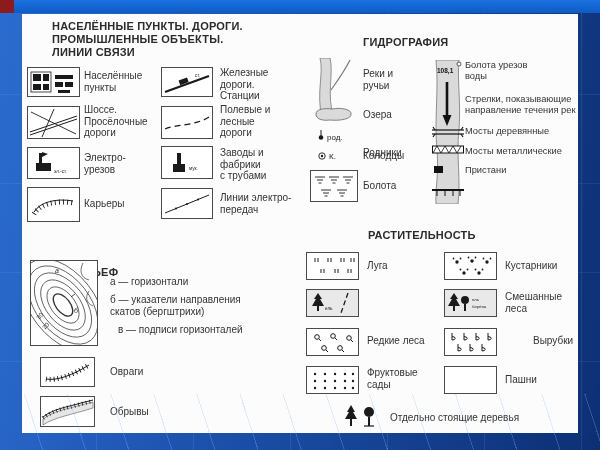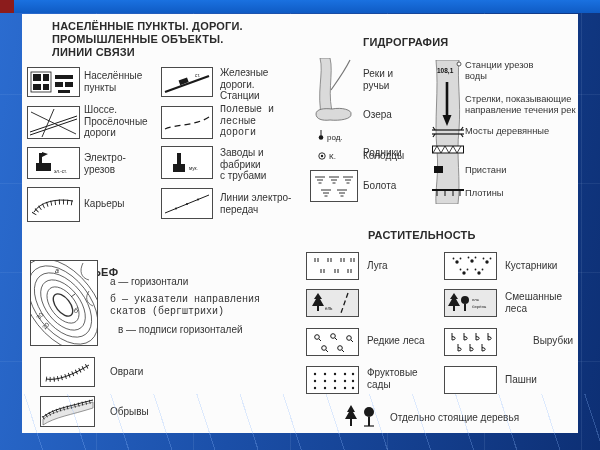--- a/index.html
+++ b/index.html
@@ -98,21 +98,21 @@
     </div>
     <div class="abs lbl" style="left:198px;top:53px;">Железные
 дороги.
 Станции</div>
 
     <div class="box" style="left:139px;top:92px;width:52px;height:33px;">
       <svg width="50" height="31" viewBox="0 0 50 31">
         <path d="M3,22 C15,17 33,19 47,10" fill="none" stroke="#1a1a1a" stroke-width="1.3" stroke-dasharray="6,4"></path>
       </svg>
     </div>
-    <div class="abs lbl" style="left:198px;top:90px;font-family:Liberation Mono, monospace;">Полевые и
+    <div class="abs lbl" style="left:198px;top:90px;">Полевые и
 лесные
 дороги</div>
 
     <div class="box" style="left:139px;top:132px;width:52px;height:33px;">
       <svg width="50" height="31" viewBox="0 0 50 31">
         <rect x="15" y="6" width="4" height="11" fill="#1a1a1a"></rect>
         <polygon points="11,17 23,17 23,25 11,25" fill="#1a1a1a"></polygon>
         <text x="27" y="23" font-size="4.6" fill="#1a1a1a">мук.</text>
       </svg>
     </div>
@@ -146,21 +146,21 @@
         <path d="M52,2 C48,10 50,17 58,19" fill="none" stroke="#333" stroke-width="0.7"></path>
         <path d="M58,30 C54,36 55,42 62,45" fill="none" stroke="#333" stroke-width="0.7"></path>
         <line x1="40" y1="36" x2="44" y2="33" stroke="#333" stroke-width="0.9"></line>
         <text x="24" y="12" font-size="7" font-style="italic" fill="#222">а</text>
         <text x="43" y="52" font-size="7" font-style="italic" fill="#222">б</text>
         <text x="6" y="58" font-size="6" fill="#222" transform="rotate(-52 8 56)">30</text>
         <text x="12" y="68" font-size="6" fill="#222" transform="rotate(-52 14 66)">20</text>
       </svg>
     </div>
     <div class="abs lbl" style="left:88px;top:262px;">а — горизонтали</div>
-    <div class="abs lbl" style="left:88px;top:280px;font-family:Liberation Mono, monospace;">б — указатели направления
+    <div class="abs lbl" style="left:88px;top:280px;">б — указатели направления
 скатов (бергштрихи)</div>
     <div class="abs lbl" style="left:96px;top:310px;">в — подписи горизонталей</div>
 
     <div class="box" style="left:18px;top:343px;width:55px;height:30px;">
       <svg width="53" height="28" viewBox="0 0 53 28">
         <path d="M5,21 C16,23 32,17 48,7" fill="none" stroke="#1a1a1a" stroke-width="1"></path>
         <path d="M5,21 C16,23 32,17 48,7" fill="none" stroke="#1a1a1a" stroke-width="5" stroke-dasharray="0.9,3"></path>
       </svg>
     </div>
     <div class="abs lbl" style="left:88px;top:352px;">Овраги</div>
@@ -252,27 +252,27 @@
       <rect x="2" y="106" width="9" height="7" fill="#111"></rect>
       <g stroke="#111">
         <line x1="0" y1="130" x2="32" y2="130" stroke-width="2"></line>
         <line x1="5" y1="130" x2="5" y2="136" stroke-width="1"></line>
           <line x1="13" y1="130" x2="13" y2="136" stroke-width="1"></line>
         <line x1="21" y1="130" x2="21" y2="136" stroke-width="1"></line>
           <line x1="28" y1="130" x2="28" y2="136" stroke-width="1"></line>
       </g>
     </svg>
 
-    <div class="abs lbl sm" style="left:443px;top:46px;width:112px;">Станции урезов
+    <div class="abs lbl sm" style="left:443px;top:46px;width:112px;">Болота урезов
 воды</div>
     <div class="abs lbl sm" style="left:443px;top:112px;width:112px;">Мосты деревянные</div>
     <div class="abs lbl sm" style="left:443px;top:80px;width:112px;">Стрелки, показывающие
 направление течения рек</div>
+    <div class="abs lbl sm" style="left:443px;top:132px;width:112px;">Мосты металлические</div>
     <div class="abs lbl sm" style="left:443px;top:151px;width:112px;">Пристани</div>
-    <div class="abs lbl sm" style="left:443px;top:174px;width:112px;">Плотины</div>
 
     <div class="abs sec-title" style="left:346px;top:215px;width:120px;">РАСТИТЕЛЬНОСТЬ</div>
 
     <div class="box" style="left:284px;top:238px;width:53px;height:28px;">
       <svg width="51" height="26" viewBox="0 0 51 26">
         <g stroke="#1a1a1a" stroke-width="1">
           <line x1="8" y1="5" x2="8" y2="9"></line>
             <line x1="11" y1="5" x2="11" y2="9"></line>
           <line x1="21" y1="5" x2="21" y2="9"></line>
             <line x1="24" y1="5" x2="24" y2="9"></line>

